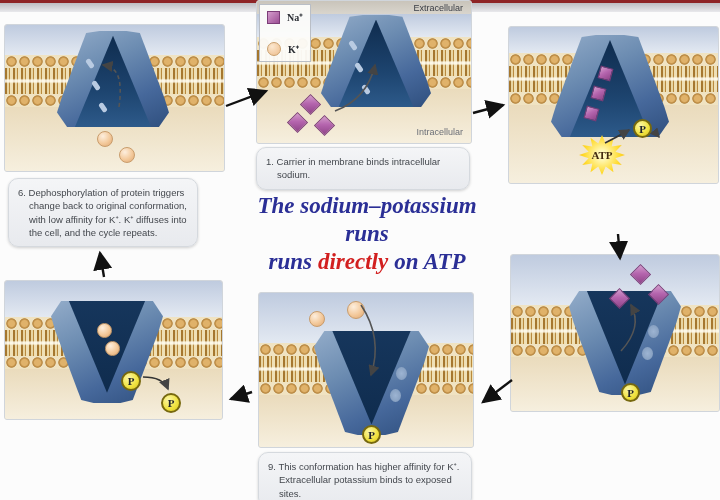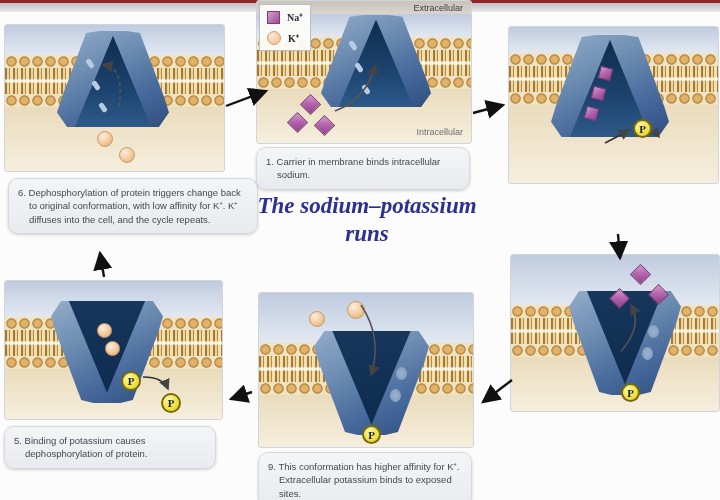--- a/index.html
+++ b/index.html
@@ -57,21 +57,21 @@
 
   
   .stepbox { position:absolute; background:linear-gradient(#f4f5f7,#e8eaee);
       border:1px solid #d5d9de; border-radius:10px; box-shadow:0 1px 3px rgba(0,0,0,0.18);
       padding:7px 9px; box-sizing:border-box; }
   .stepbox p { margin:0; font:9.5px/1.4 "Liberation Sans", sans-serif; color:#43474d;
       padding-left:11px; text-indent:-11px; }
 
   
   .legend { position:absolute; left:2px; top:3px; background:rgba(252,252,250,0.95);
-      border:1px solid #b9bec6; padding:5px 7px; display:flex; flex-direction:column; gap:7px; }
+      border:1px solid #b9bec6; padding:5px 7px; display:flex; flex-direction:column; gap:18px; }
   .lrow { display:flex; align-items:center; gap:7px; font:bold 10px "Liberation Serif", serif; color:#2a2d33; }
   .lna { width:11px; height:11px; background:linear-gradient(135deg,#d49ccc,#9c4f95); border:1px solid #7c3d78; }
   .lk  { width:12px; height:12px; border-radius:50%;
          background:radial-gradient(circle at 35% 30%, #fbe7cf, #eebd8b); border:1px solid #caa06e; }
   .topstrip { position:absolute; left:0; right:0; top:0; height:13px;
       background:linear-gradient(#c9c4ba,#d9d5cd); }
   .region-label { position:absolute; font:9px "Liberation Sans", sans-serif; color:#3a3d44; }
 
   
   .title { position:absolute; left:210px; top:192px; width:314px; text-align:center;
@@ -101,21 +101,21 @@
       <div class="notch" style="left:28px; top:30px; transform:rotate(55deg);"></div>
       <div class="notch" style="left:34px; top:52px; transform:rotate(55deg);"></div>
       <div class="notch" style="left:41px; top:74px; transform:rotate(55deg);"></div>
     </div>
     <span class="ion-k" style="left:92px; top:106px;"></span>
     <span class="ion-k" style="left:114px; top:122px;"></span>
     <svg class="pansvg" viewBox="0 0 219 146">
       <path d="M 114 82 C 118 52 112 42 98 40" fill="none" stroke="#555" stroke-width="1.6" stroke-dasharray="4 3" marker-end="url(#ah-s)"></path>
     </svg>
   </div>
-  <div class="stepbox" style="left:8px; top:178px; width:250px;">
+  <div class="stepbox" style="left:8px; top:178px; width:190px;">
     <p>6. Dephosphorylation of protein triggers change back to original conformation, with low affinity for K⁺. K⁺ diffuses into the cell, and the cycle repeats.</p>
   </div>
 
   <div class="scene" style="left:256px; top:0; width:214px; height:142px;">
     <div class="topstrip"></div>
     <div class="sky" style="top:13px; height:23px;"></div>
     <div class="membrane" style="top:36px;">
       <div class="heads"></div>
       <div class="tails"></div>
       <div class="heads"></div>
@@ -162,20 +162,23 @@
     <div class="protein pd" style="left:42px; top:8px; width:118px; height:102px;">
       <div class="pbody"></div>
       <div class="pchan"></div>
     </div>
     <span class="ion-na" style="left:90px; top:40px; width:13px; height:13px; transform:rotate(15deg);"></span>
     <span class="ion-na" style="left:83px; top:60px; width:13px; height:13px; transform:rotate(15deg);"></span>
     <span class="ion-na" style="left:76px; top:80px; width:13px; height:13px; transform:rotate(15deg);"></span>
     <div class="p-circle" style="left:124px; top:92px;">
         <span>P</span>
       </div>
+    <div class="atp-star" style="left:70px; top:108px;">
+        <span>ATP</span>
+      </div>
     <span class="adp-label" style="left:152px; top:122px;">ADP</span>
     <svg class="pansvg" viewBox="0 0 209 156">
       <path d="M 96 116 Q 108 110 120 103" fill="none" stroke="#333" stroke-width="1.6" marker-end="url(#ah-s)"></path>
       <path d="M 145 104 L 150 110" fill="none" stroke="#333" stroke-width="1.4" marker-end="url(#ah-s)"></path>
     </svg>
   </div>
 
   <div class="scene" style="left:510px; top:254px; width:208px; height:156px;">
     <div class="sky" style="top:0; height:50px;"></div>
     <div class="membrane" style="top:50px;">
@@ -245,27 +248,25 @@
     <div class="p-circle" style="left:116px; top:90px; width:20px; height:20px;">
         <span>P</span>
       </div>
     <div class="p-circle" style="left:156px; top:112px; width:20px; height:20px;">
         <span>P</span>
       </div>
     <svg class="pansvg" viewBox="0 0 217 138">
       <path d="M 138 96 Q 158 96 163 108" fill="none" stroke="#333" stroke-width="1.6" marker-end="url(#ah-s)"></path>
     </svg>
   </div>
-  <div class="stepbox" style="left:4px; top:426px; width:212px;">
-    <p>5. Binding of potassium causes dephosphorylation of protein.</p>
-  </div>
 
   <div class="title">
     <div>The sodium–potassium</div>
     <div>runs</div>
+    <div><span>runs</span><span class="red">directly</span><span>on ATP</span></div>
   </div>
 
   <svg class="overlay" viewBox="0 0 720 500">
     <defs>
       <marker id="ah" markerWidth="9" markerHeight="8" refX="7" refY="4" orient="auto">
         <path d="M0,0 L8,4 L0,8 z" fill="#111"></path>
       </marker>
       <marker id="ah-s" markerWidth="8" markerHeight="7" refX="6" refY="3.5" orient="auto">
         <path d="M0,0 L7,3.5 L0,7 z" fill="#444"></path>
       </marker>

